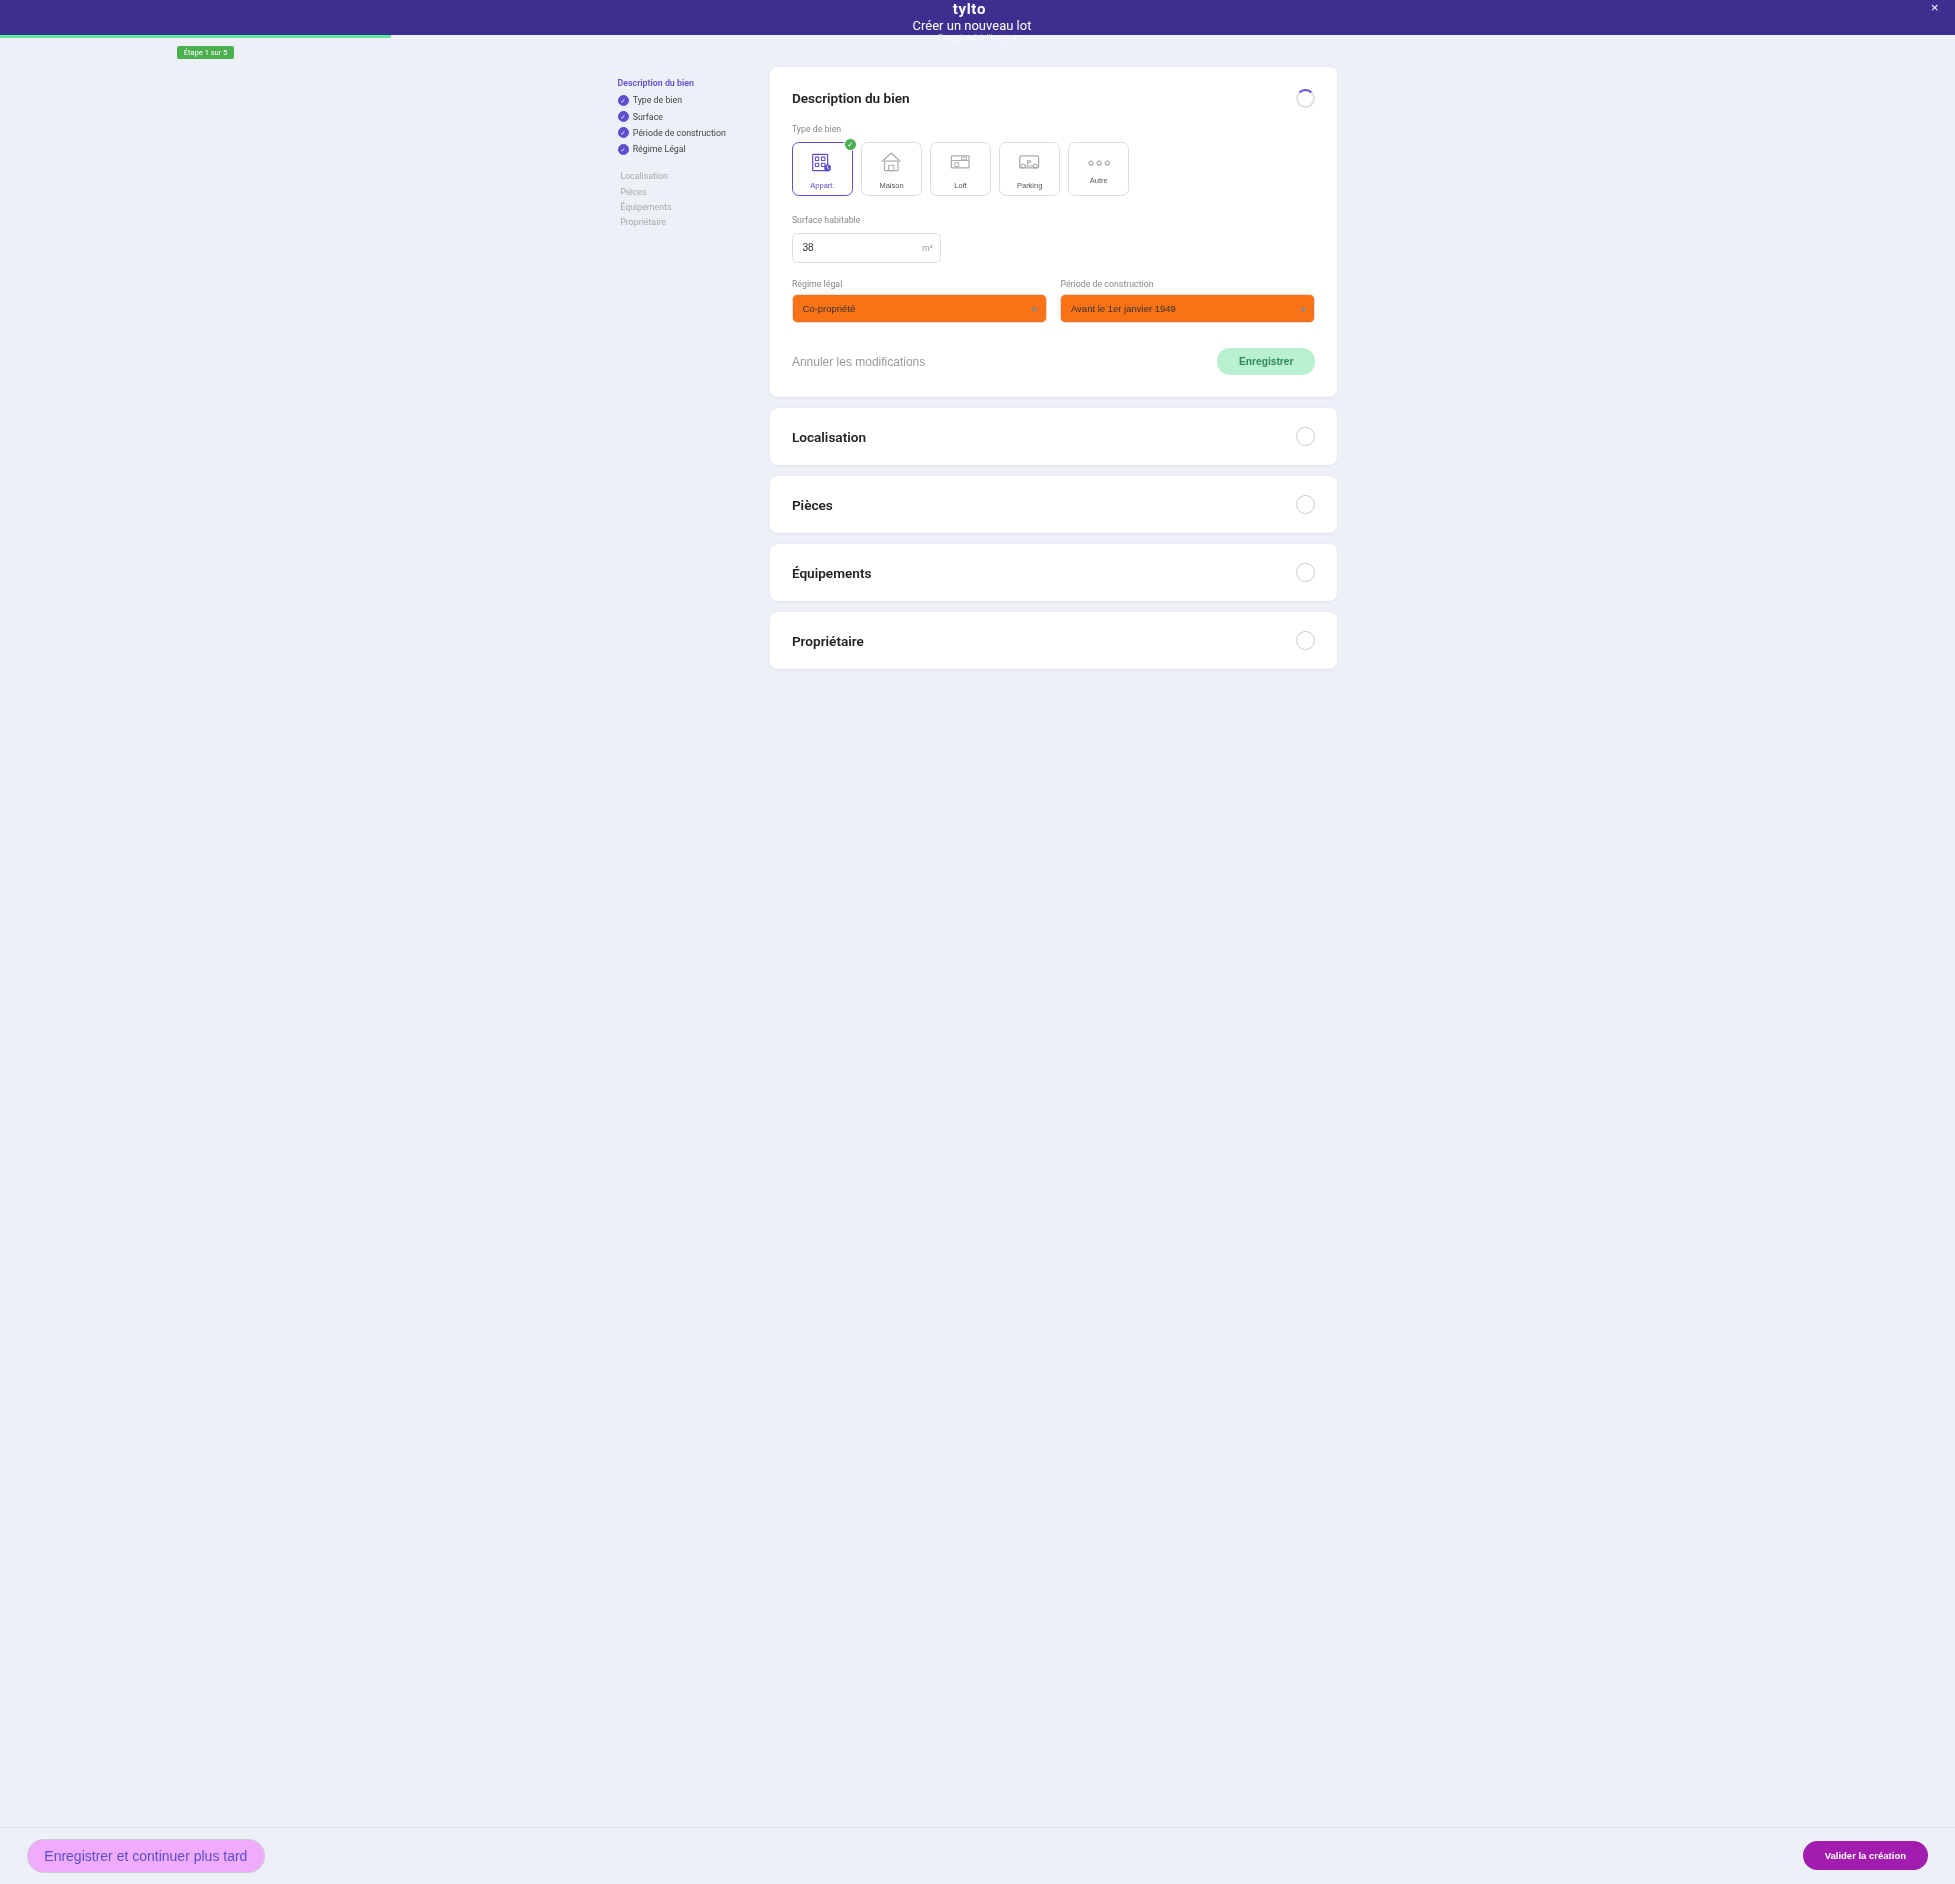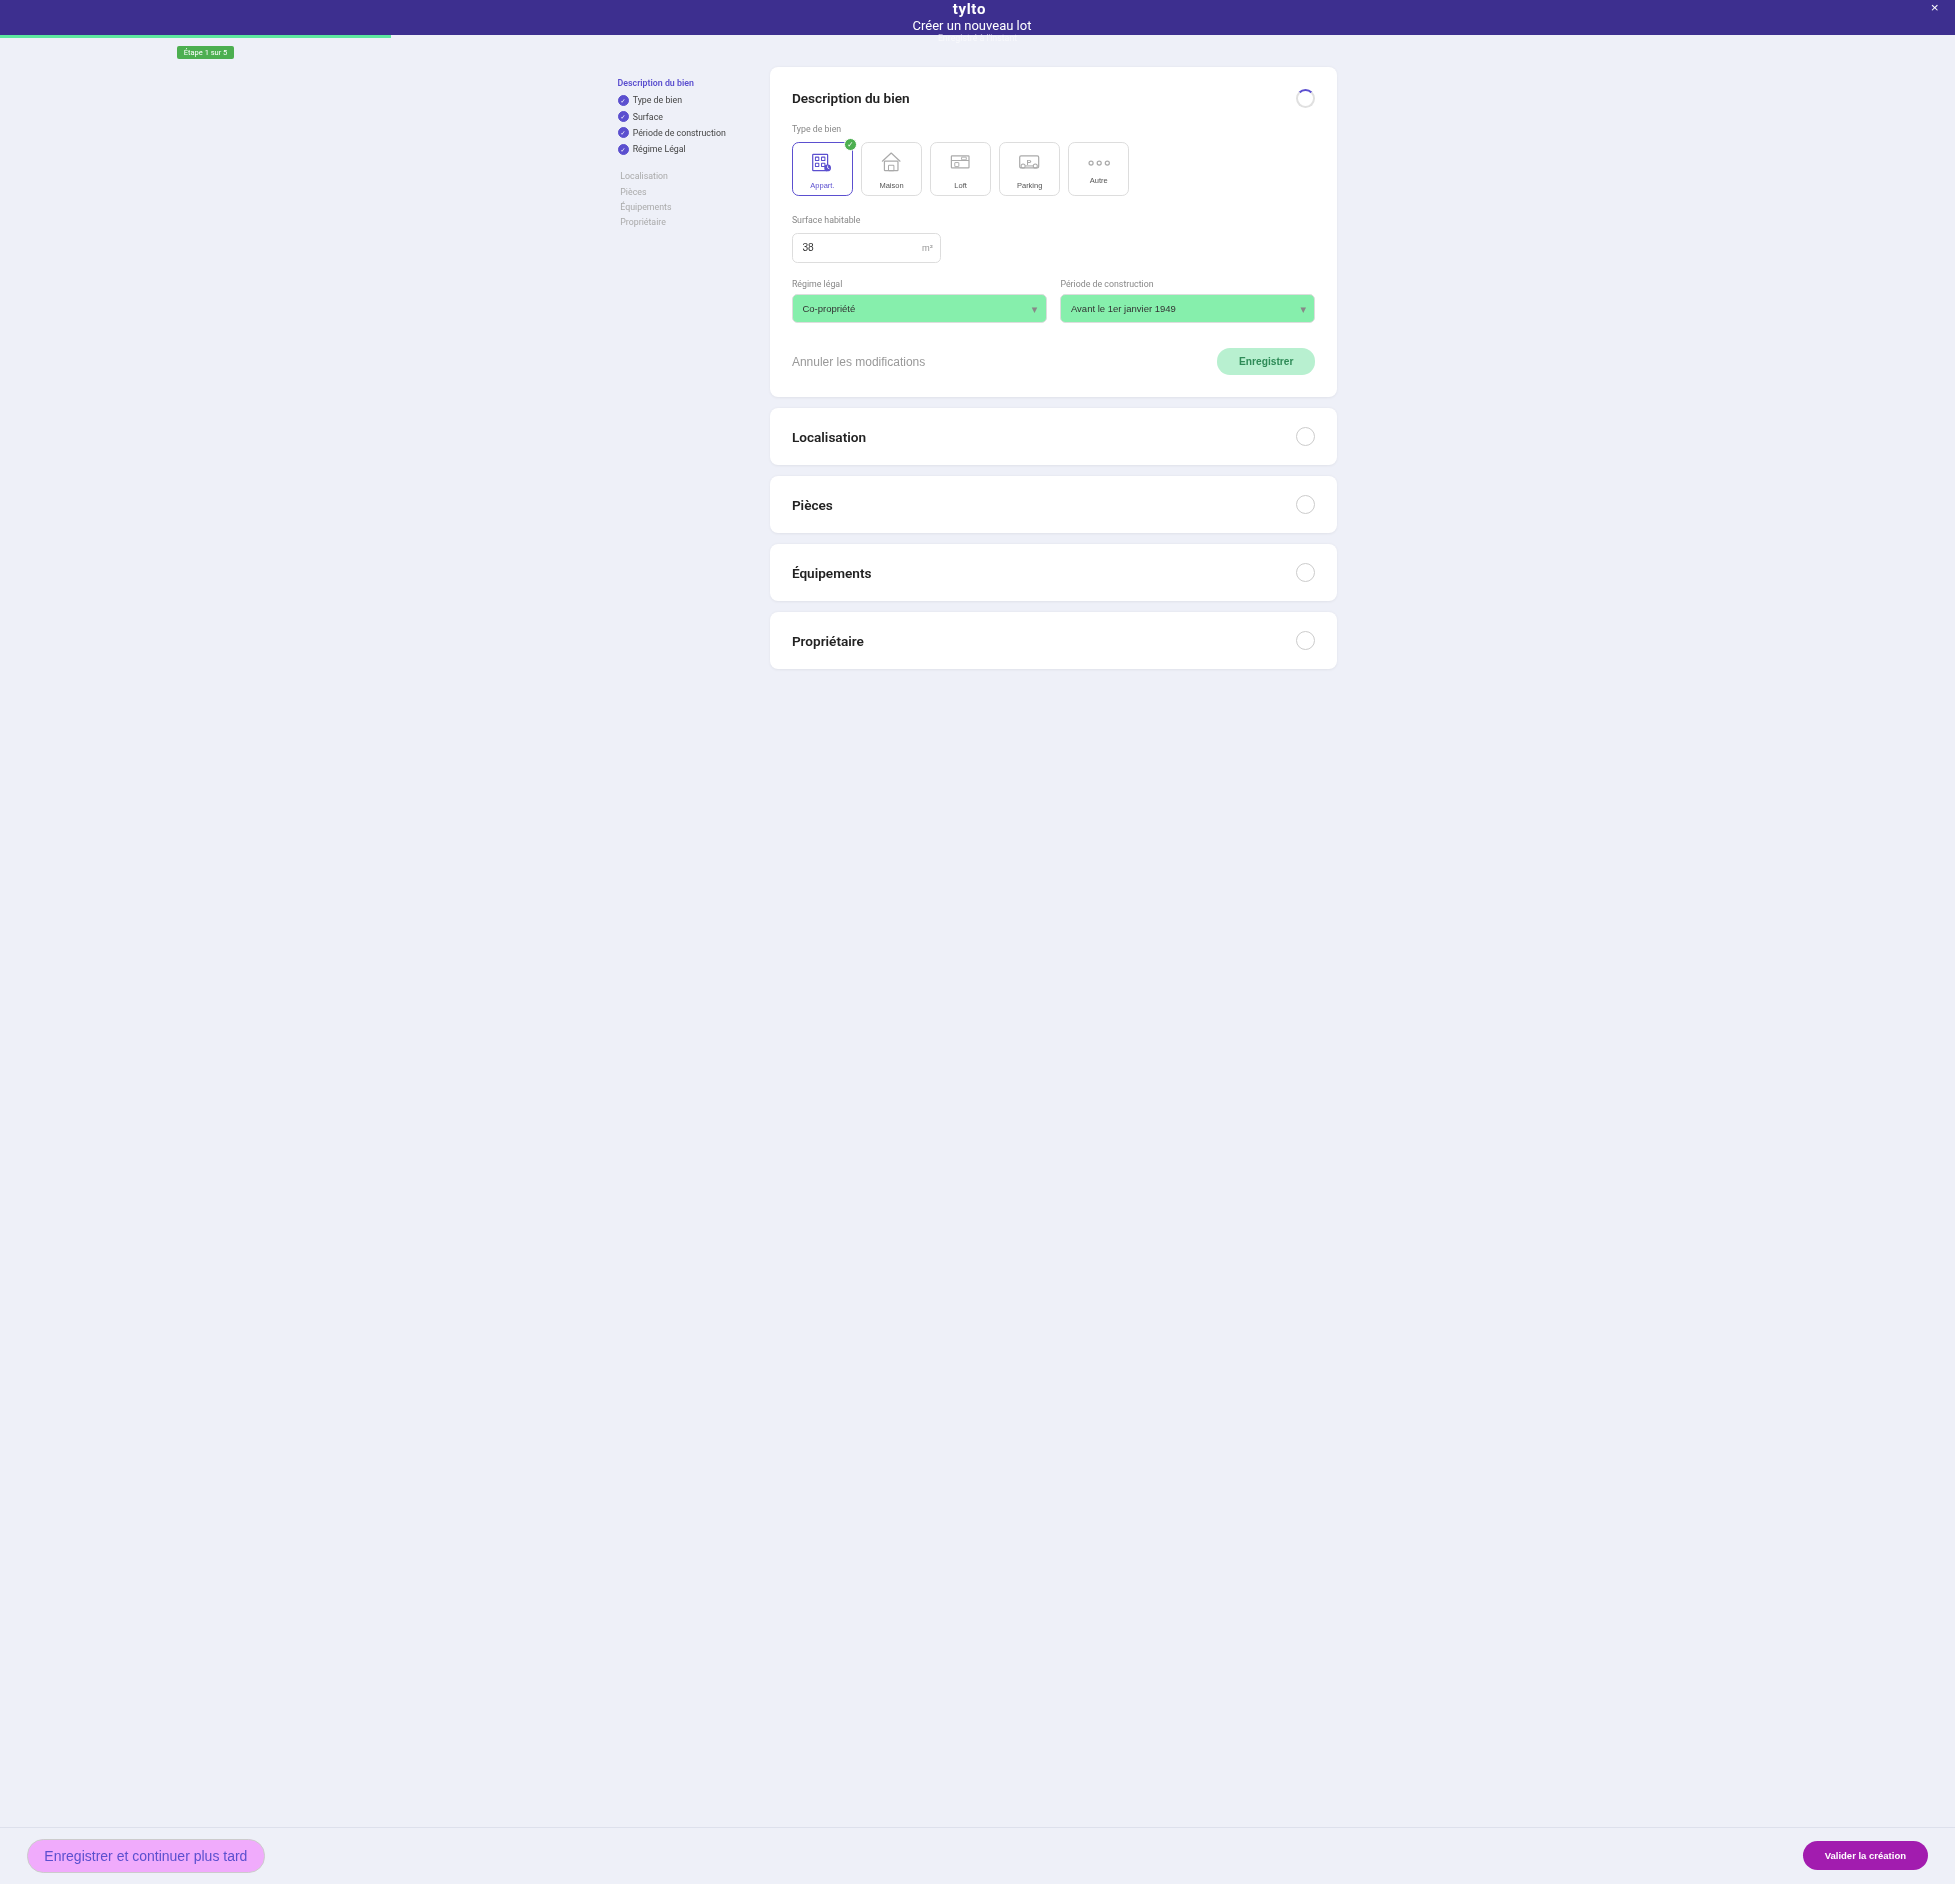--- a/index.html
+++ b/index.html
@@ -262,21 +262,21 @@
       font-size: 8.8px;
     }
     .form-select {
       width: 100%;
       border: 0.7px solid #ddd;
       border-radius: 5.4px;
       padding: 8.1px 27px 8.1px 9.5px;
       font-size: 9.5px;
       color: #333;
       outline: none;
-      background: #86efac;
+      background: #f97316;
       appearance: none;
       cursor: pointer;
     }
     .select-wrapper {
       position: relative;
     }
     .select-arrow {
       position: absolute;
       right: 9.5px;
       top: 50%;

